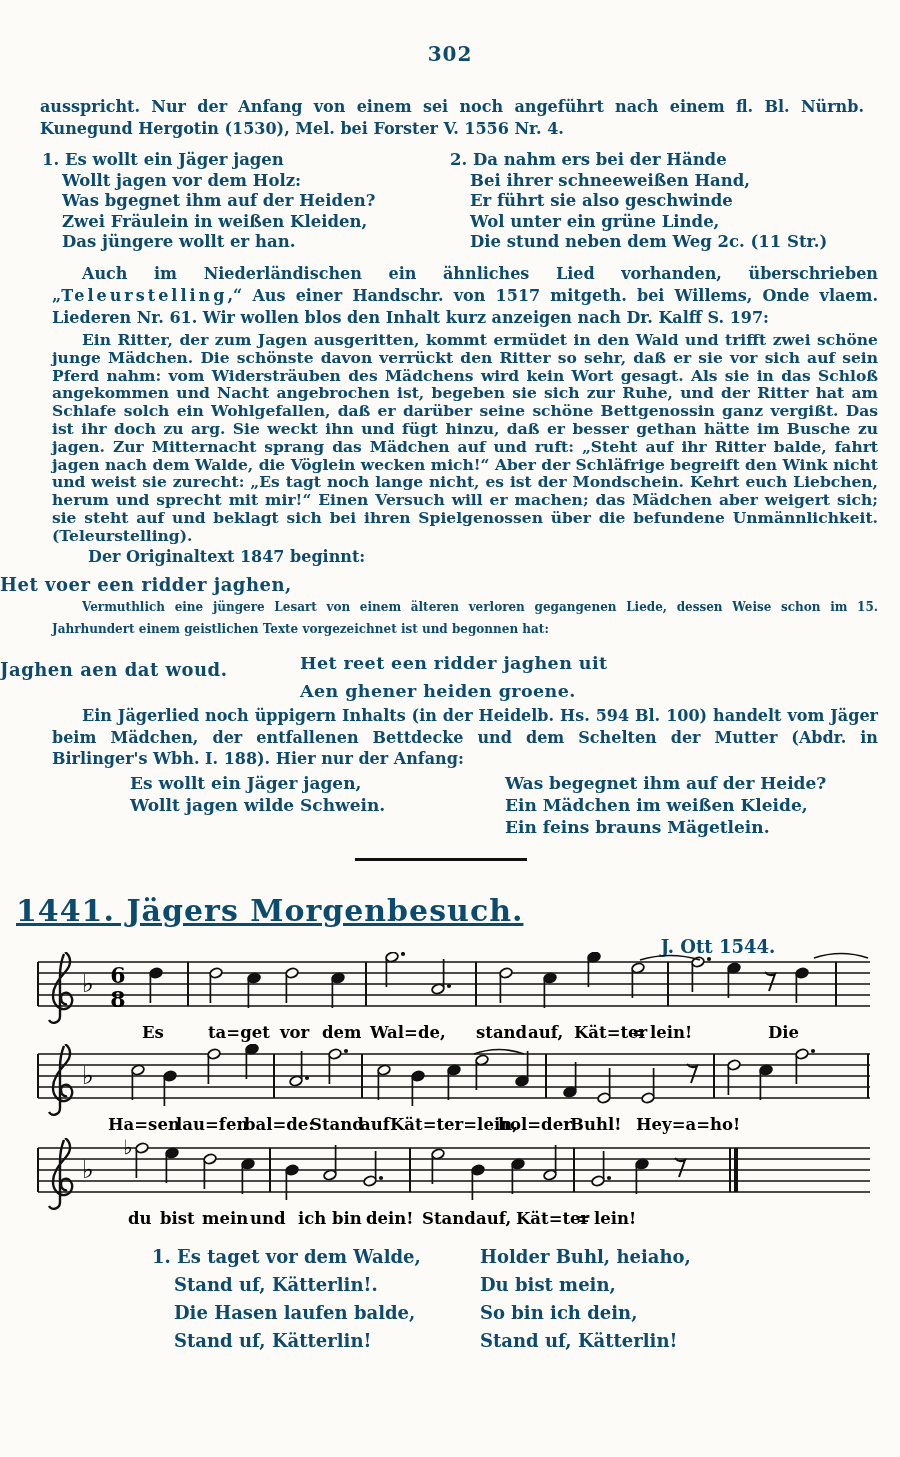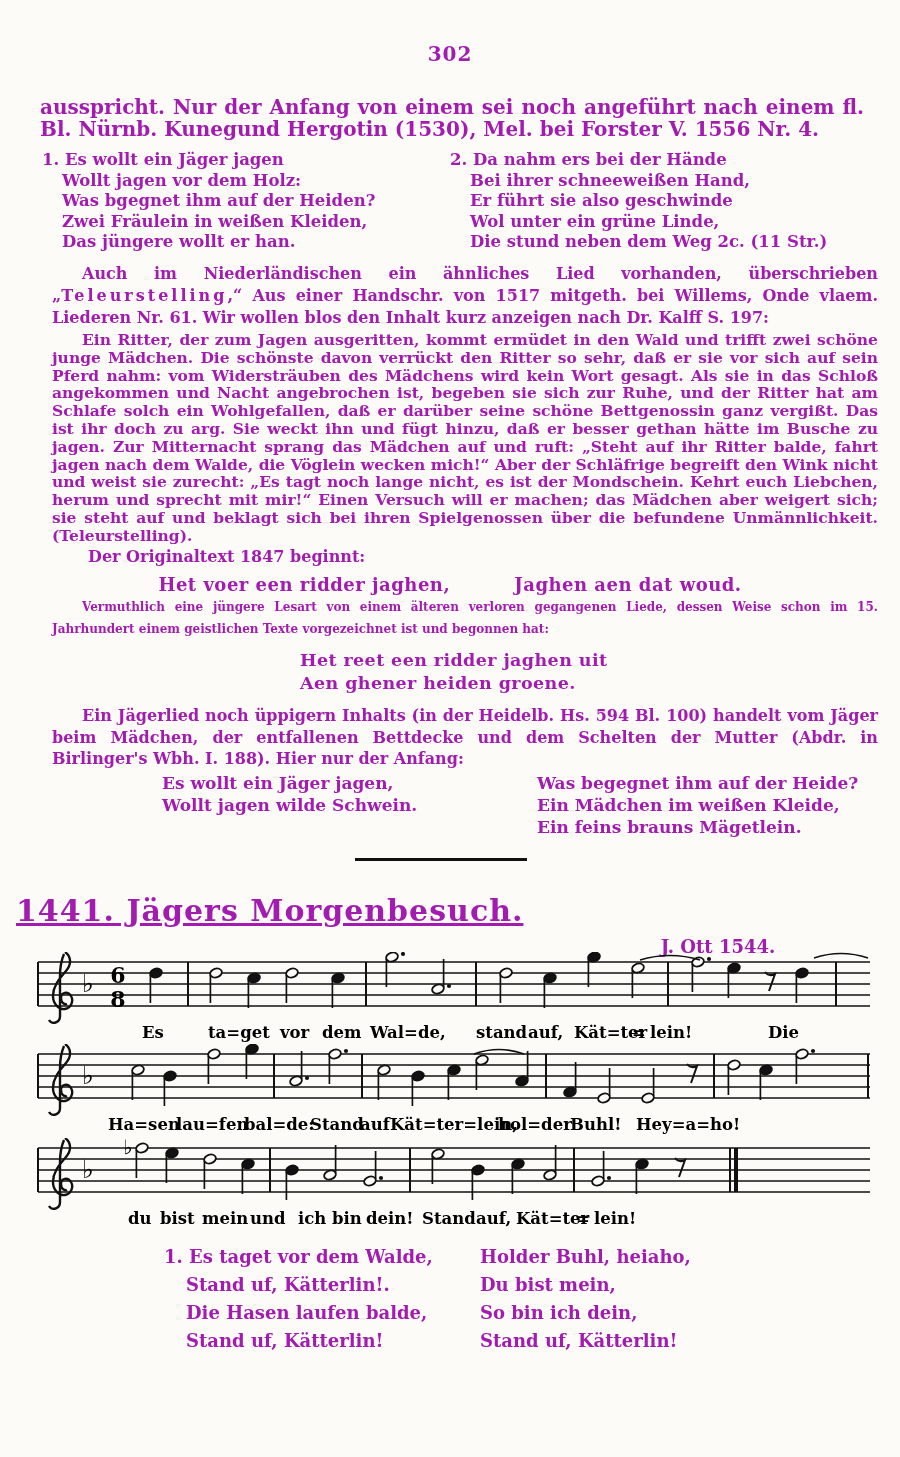--- a/index.html
+++ b/index.html
@@ -1,43 +1,43 @@
 <!DOCTYPE html>
 <html><head>
 <meta charset="utf-8">
 <style>
   html,body{margin:0;padding:0;background:#e8e6e0;}
   .page{position:relative;width:900px;height:1457px;margin:0 auto;background:#fcfbf7;
-        font-family:"DejaVu Serif","Liberation Serif",serif;font-weight:700;color:#a21caf;overflow:hidden;}
+        font-family:"DejaVu Serif","Liberation Serif",serif;font-weight:700;color:#0c4a6e;overflow:hidden;}
   .abs{position:absolute;}
   .pagenum{top:42px;left:0;width:900px;text-align:center;font-size:20px;letter-spacing:1px;}
-  .intro{top:96px;left:40px;width:824px;font-size:20px;line-height:22px;text-align:justify;}
+  .intro{top:96px;left:40px;width:824px;font-size:16px;line-height:22px;text-align:justify;}
   .vtop{top:150px;font-size:16.5px;line-height:20.5px;white-space:pre-line;padding-left:20px;text-indent:-20px;}
   .vtop.l{left:42px;width:400px;}
   .vtop.r{left:450px;width:420px;}
   .para{left:40px;width:826px;text-align:justify;}
   .p-nied{top:263px;font-size:16px;line-height:22px;}
   .p-nied .sperr{letter-spacing:3px;}
   .p-ritt{top:331px;font-size:15.5px;line-height:17.8px;}
   .p-orig{top:547px;left:88px;font-size:16px;}
   .quote1{top:574px;left:0;width:900px;display:flex;justify-content:center;gap:64px;
-          font-size:18px;letter-spacing:.5px;}
+          font-size:18px;letter-spacing:.5px;flex-direction:column;}
   .p-verm{top:596px;font-size:12px;line-height:22px;}
-  .quote2{top:649px;left:300px;font-size:17.5px;line-height:23px;white-space:pre-line;letter-spacing:.4px;}
+  .quote2{top:649px;left:300px;font-size:17.5px;line-height:28px;white-space:pre-line;letter-spacing:.4px;}
   .p-jaeg{top:705px;font-size:16px;line-height:21.5px;}
-  .vmid{top:772px;font-size:17px;line-height:22px;white-space:pre-line;margin-left:32px;}
+  .vmid{top:772px;font-size:17px;line-height:22px;white-space:pre-line;}
   .vmid.l{left:130px;width:330px;}
   .vmid.r{left:505px;width:340px;}
   .rule{top:858px;left:355px;width:172px;height:3px;background:#111;}
   .songtitle{top:893px;left:16px;width:760px;font-size:30px;letter-spacing:1px;text-decoration:underline;}
   .attrib{top:936px;left:588px;width:260px;text-align:center;font-size:18px;}
   .staff-svg{left:30px;width:840px;height:92px;}
   #staff0{top:952px;} #staff1{top:1044px;} #staff2{top:1138px;}
   .vbot{top:1243px;font-size:18px;line-height:28px;white-space:pre-line;padding-left:22px;text-indent:-22px;}
-  .vbot.l{left:152px;width:310px;margin-left:12px;}
+  .vbot.l{left:152px;width:310px;}
   .vbot.r{left:480px;width:330px;text-indent:0;padding-left:0;}
   .indent{text-indent:30px;margin-left:12px;}
 </style>
 </head>
 <body>
 
 <div class="page">
   <div class="abs pagenum">302</div>
 
   <div class="abs intro">ausspricht.  Nur der Anfang von einem sei noch angeführt nach einem fl. Bl.  Nürnb. Kunegund Hergotin (1530), Mel. bei Forster V. 1556 Nr. 4.</div>

